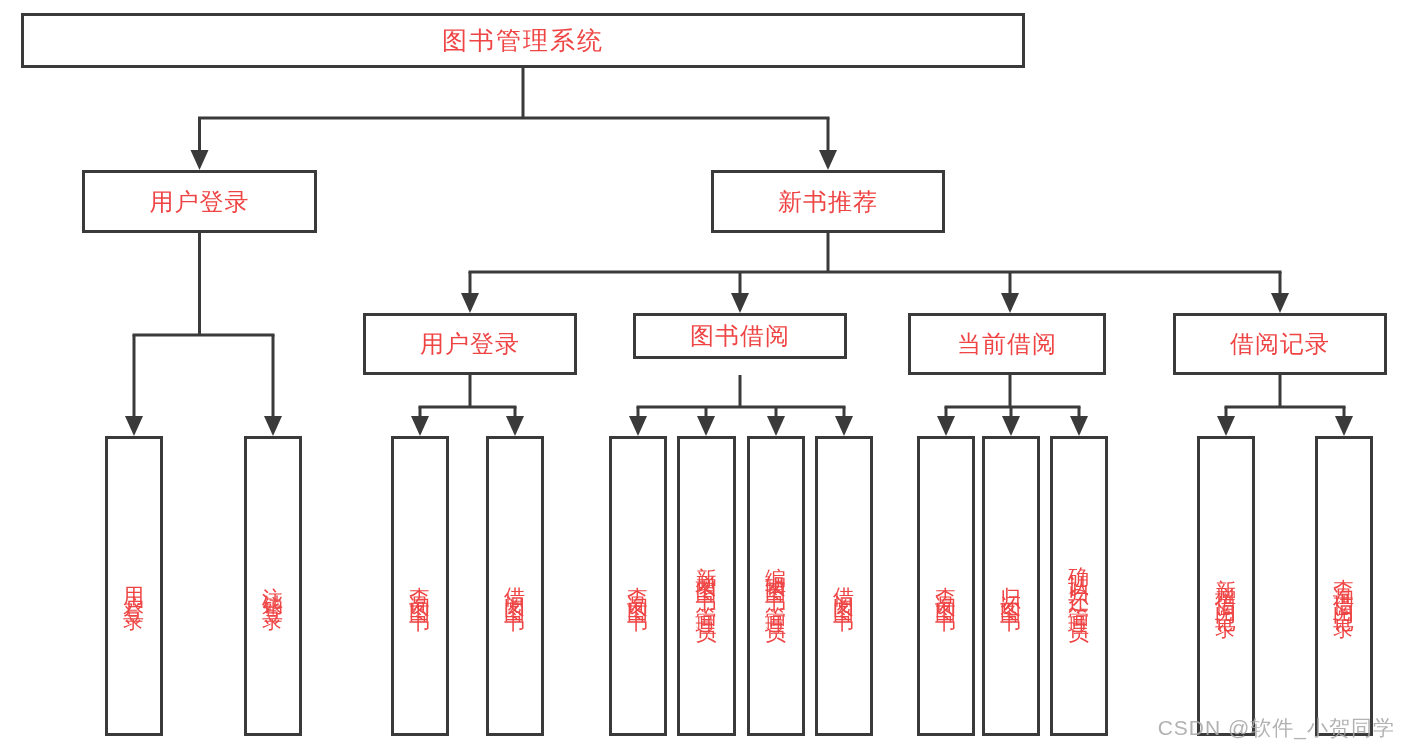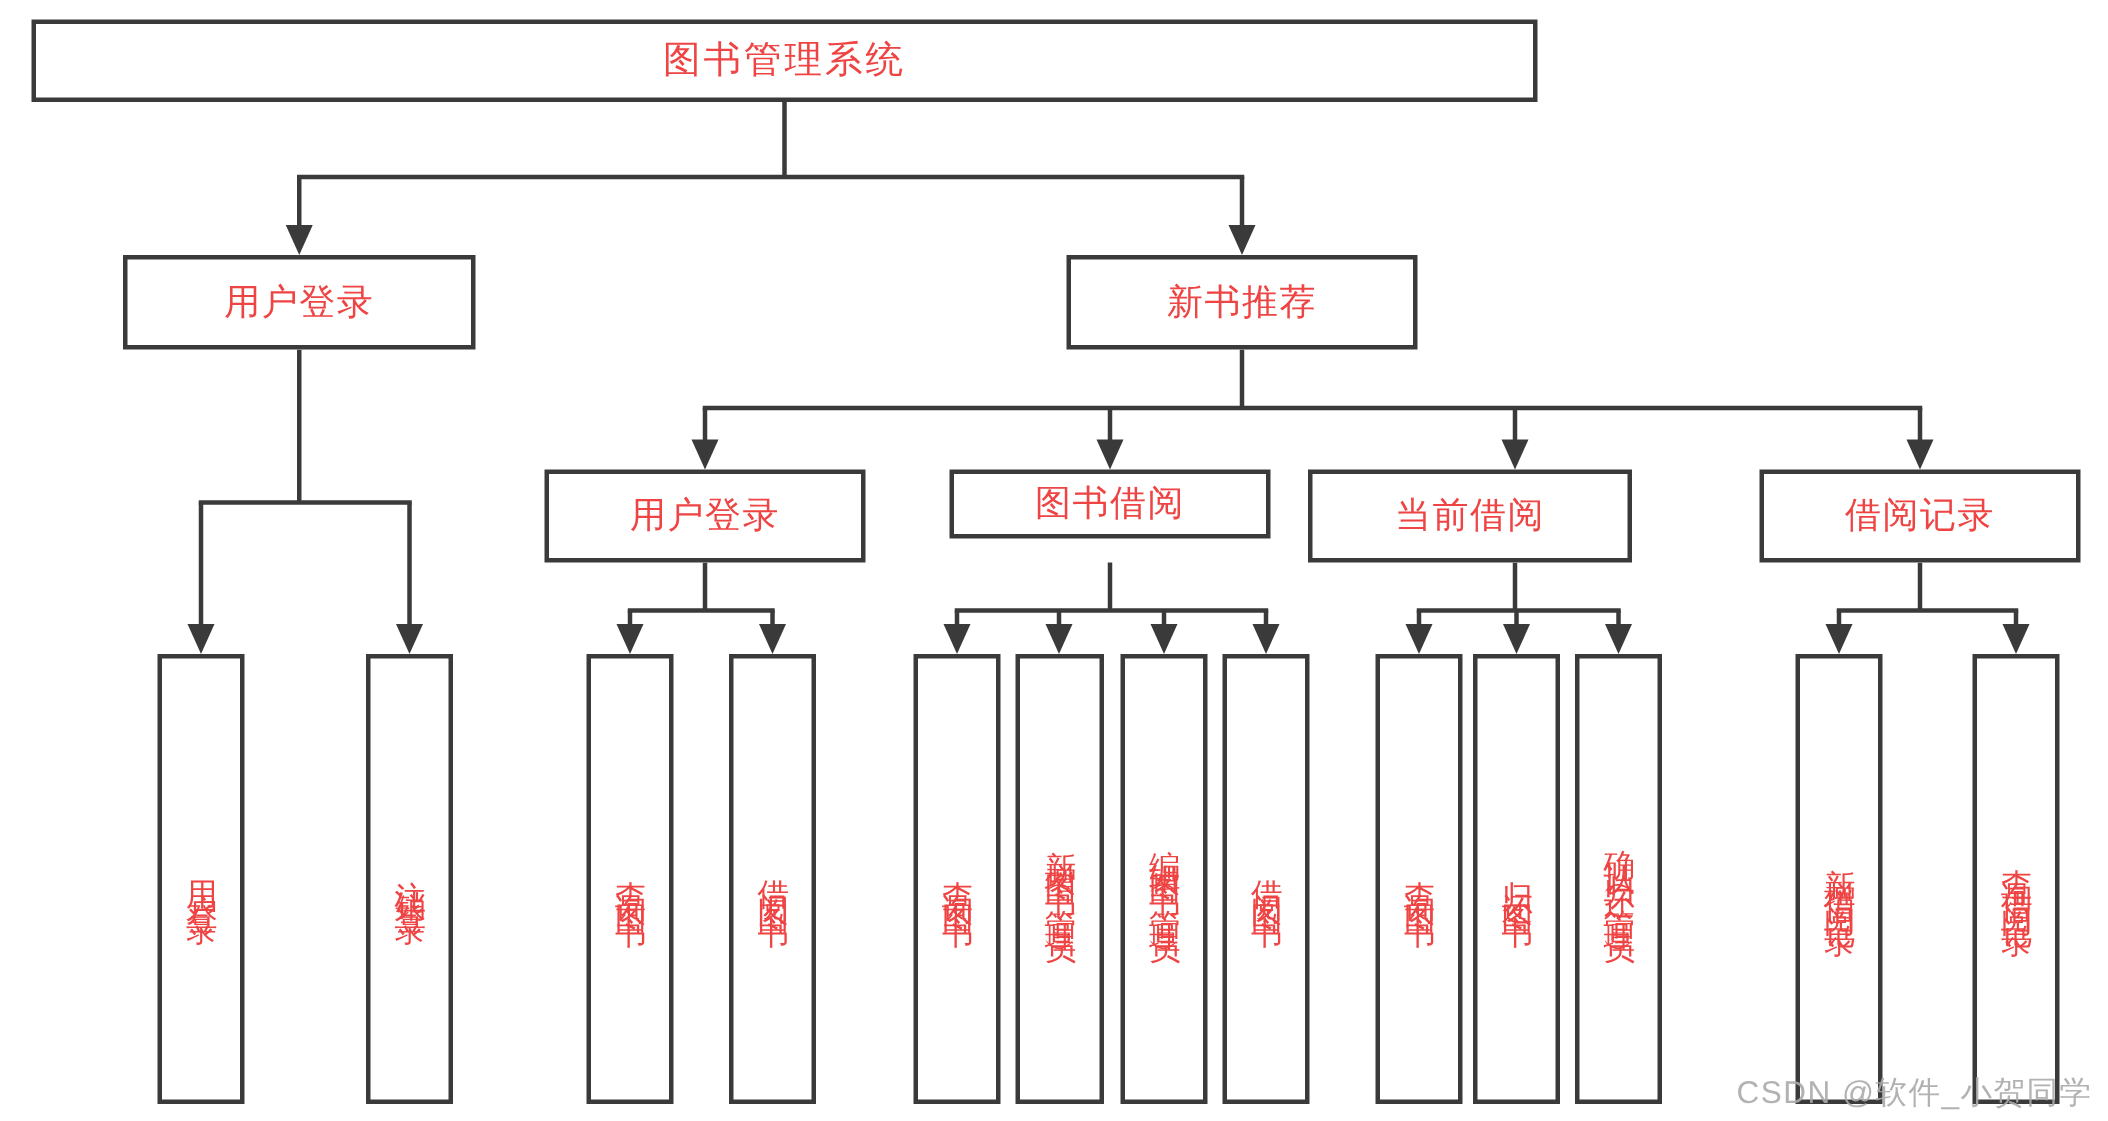--- a/index.html
+++ b/index.html
@@ -143,21 +143,21 @@
   <div class="box lvl-mid" style="left:711px;top:170px;width:234px;height:63px">
     <span>新书推荐</span>
   </div>
 
   <div class="box lvl-mid" style="left:363px;top:313px;width:214px;height:62px">
     <span>用户登录</span>
   </div>
   <div class="box lvl-mid" style="left:633px;top:313px;width:214px;height:46px">
     <span>图书借阅</span>
   </div>
-  <div class="box lvl-mid" style="left:872px;top:313px;width:216px;height:62px">
+  <div class="box lvl-mid" style="left:908px;top:313px;width:198px;height:62px">
     <span>当前借阅</span>
   </div>
   <div class="box lvl-mid" style="left:1173px;top:313px;width:214px;height:62px">
     <span>借阅记录</span>
   </div>
 
   <div class="box vbox" style="left:105px;top:436px;width:58px;height:300px">
     <span>用户登录</span>
   </div>
   <div class="box vbox" style="left:244px;top:436px;width:58px;height:300px">

